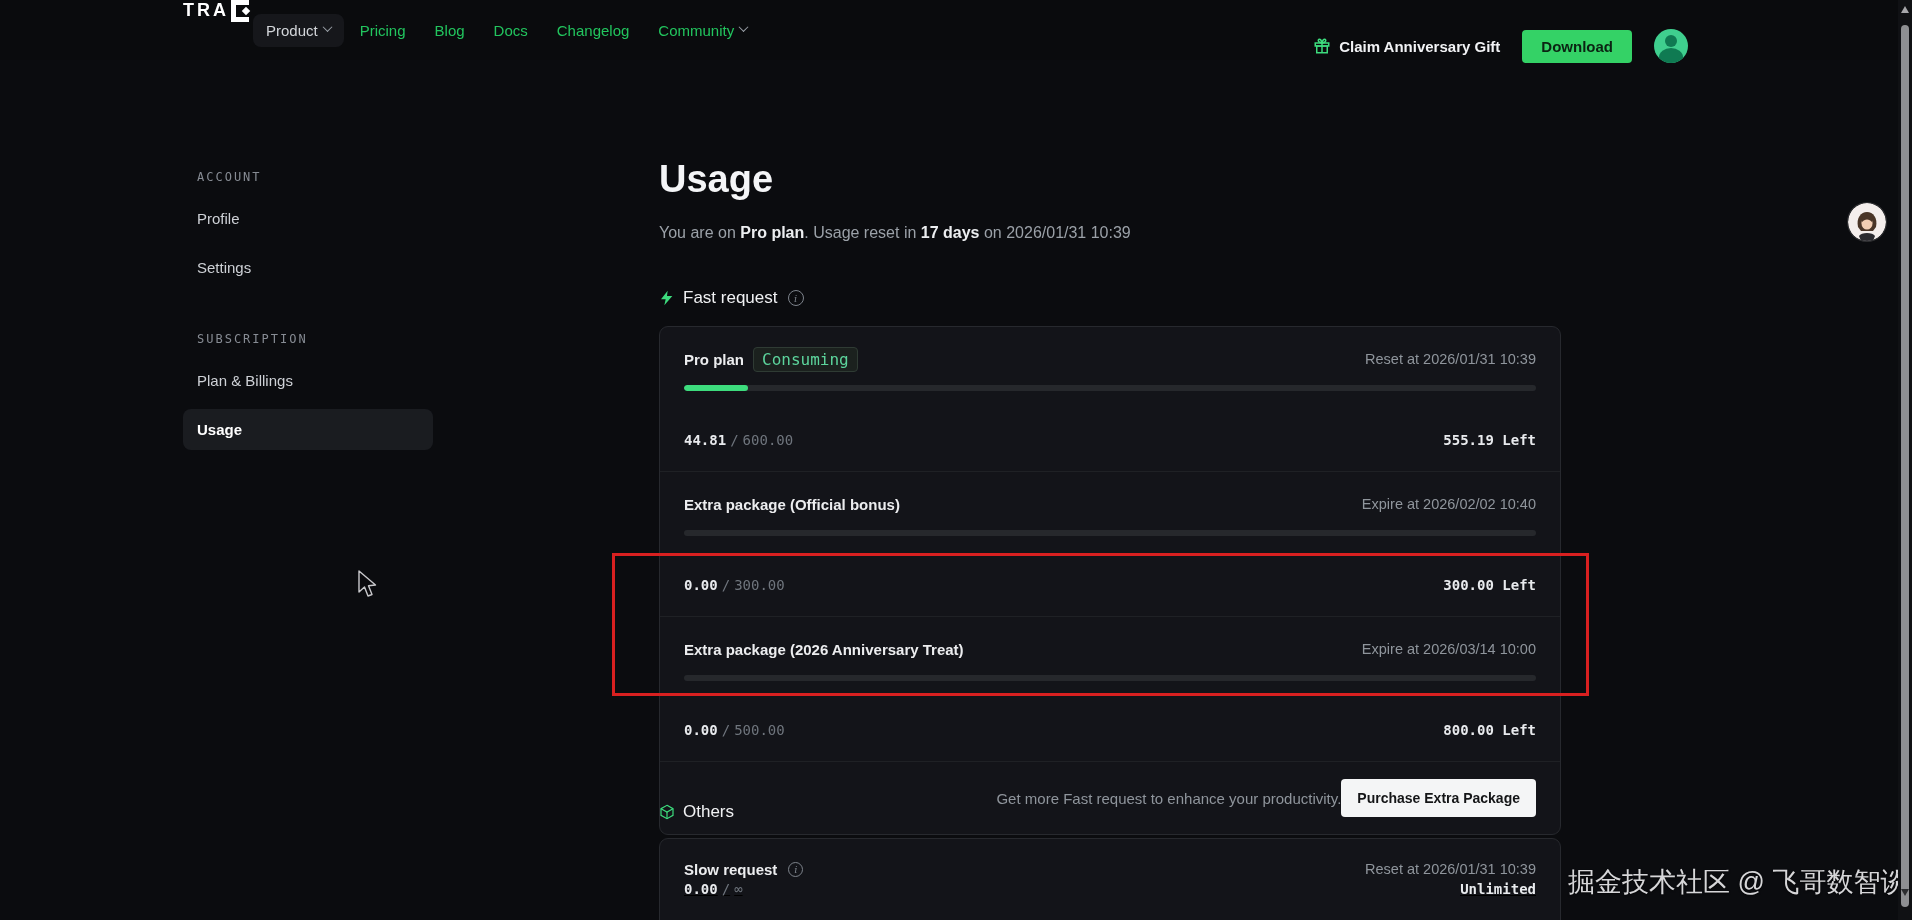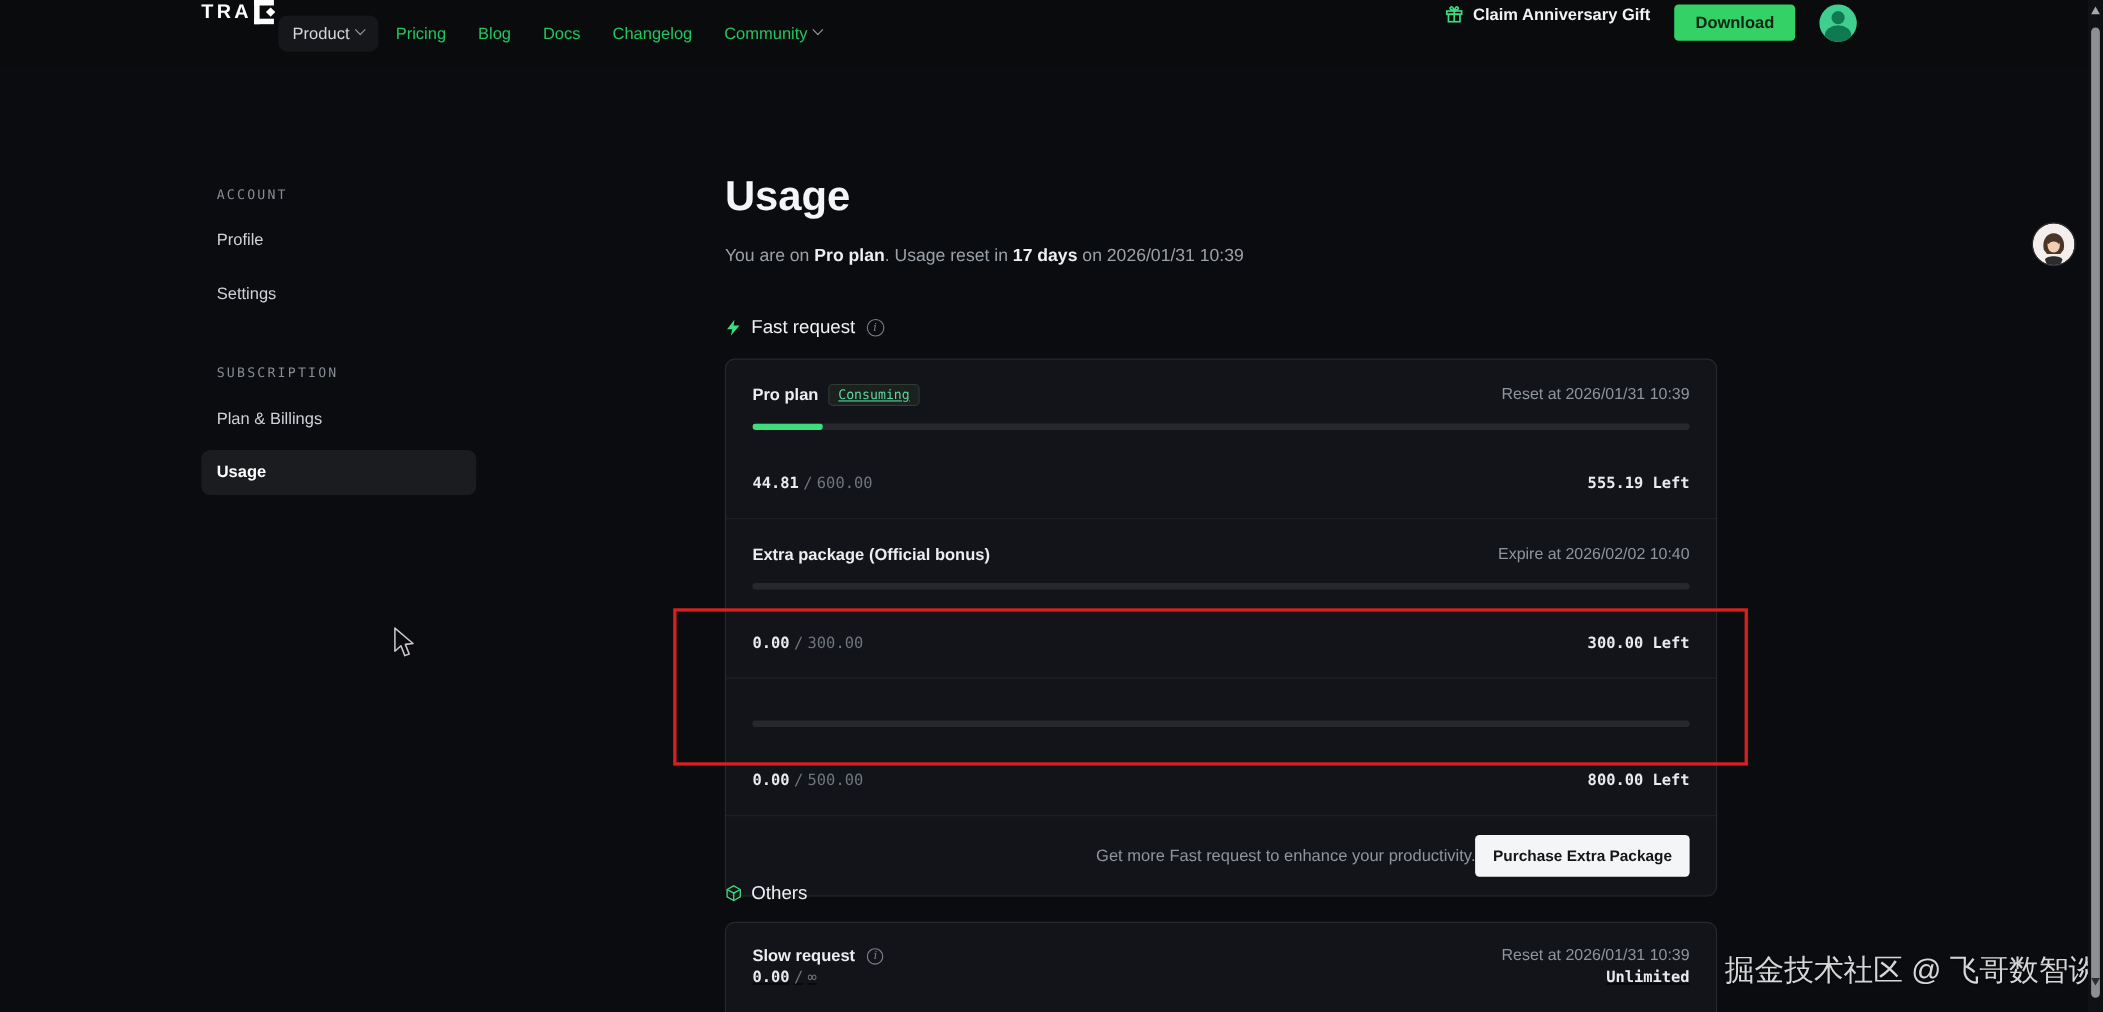--- a/index.html
+++ b/index.html
@@ -16,21 +16,21 @@
   .logo-e .bar-t { position:absolute; left:0; top:0; width:18px; height:5px; background:#fff; }
   .logo-e .bar-b { position:absolute; left:0; bottom:0; width:18px; height:5px; background:#fff; }
   .logo-e .bar-l { position:absolute; left:0; top:0; width:5px; height:22px; background:#fff; }
   .logo-e .diamond { position:absolute; right:0px; top:8px; width:6px; height:6px; background:#fff; transform:rotate(45deg); }
   .nav-items { position:absolute; left:253px; top:0; height:60px; display:flex; align-items:center; }
   .nav-item { display:flex; align-items:center; gap:6px; padding:8px 13px; margin-right:3px;
     color:#22c55e; font-size:15px; border-radius:8px; cursor:pointer; }
   .nav-item.pill { background:#16171b; color:#d3d6da; }
   .chev { display:inline-block; width:7px; height:7px; border-right:1.6px solid #9aa0a7;
     border-bottom:1.6px solid #9aa0a7; transform:rotate(45deg) translate(-1px,-1px); margin-top:-3px; }
-  .nav-right { position:absolute; right:224px; top:4px; height:60px; display:flex; align-items:flex-start; gap:22px; }
+  .nav-right { position:absolute; right:224px; top:16px; height:60px; display:flex; align-items:center; gap:22px; }
   .claim-gift { display:flex; align-items:center; gap:8px; color:#f2f3f5; font-weight:700; font-size:15px; cursor:pointer; }
   .btn-download { background:#34d266; color:#0b2413; font-weight:600; font-size:15px;
     padding:8px 19px; border-radius:4px; border:none; cursor:pointer; }
   .nav-avatar { width:34px; height:34px; border-radius:50%; background:#3fcf8e; position:relative; overflow:hidden; cursor:pointer; }
   .nav-avatar .head { position:absolute; left:11px; top:6px; width:12px; height:12px; border-radius:50%; background:#0f7a52; }
   .nav-avatar .body { position:absolute; left:5px; top:19px; width:24px; height:18px; border-radius:50% 50% 0 0; background:#0f7a52; }
 
   
   .scrollbar { position:absolute; right:0; top:0; width:14px; height:920px; background:#101114; z-index:60; }
   .scroll-up { position:absolute; top:6px; left:3px; width:0; height:0;
@@ -59,22 +59,22 @@
   .section-head svg { display:block; }
   .info-dot { display:inline-flex; align-items:center; justify-content:center; width:16px; height:16px;
     border:1.2px solid #7d838b; border-radius:50%; color:#7d838b; font-size:10px;
     font-family:"DejaVu Serif", serif; font-style:italic; cursor:pointer; margin-left:2px; }
 
   .card { position:absolute; left:0; width:902px; background:#131419; border:1px solid #27292e; border-radius:9px; }
   .usage-row { padding:22px 24px; border-bottom:1px solid #1f2125; }
   .row-top { display:flex; align-items:center; justify-content:space-between; height:20px; }
   .row-name-wrap { display:flex; align-items:center; gap:9px; }
   .row-name { color:#ecedef; font-size:15px; font-weight:600; }
-  .badge { font-family:"DejaVu Sans Mono", monospace; font-size:12px; color:#5cd49c;
-    background:#1b211e; border:1px solid #2f3b34; border-radius:4px; padding:2px 8px;text-decoration:underline; }
+  .badge { font-family:"DejaVu Sans Mono", monospace; font-size:16px; color:#5cd49c;
+    background:#1b211e; border:1px solid #2f3b34; border-radius:4px; padding:2px 8px; }
   .row-status { color:#8f959c; font-size:14.5px; }
   .progress { margin:16px 0; height:6px; border-radius:3px; background:#26282c; overflow:hidden; }
   .progress-fill { height:6px; border-radius:3px; background:#3ddc7d; width:0; }
   .row-bottom { display:flex; justify-content:space-between; font-family:"DejaVu Sans Mono", monospace;
     font-size:14px; height:17px;margin-top:41px; }
   .frac .used { color:#e8eaed; font-weight:700; }
   .frac .sep { color:#6f757d; margin:0 4px; }
   .frac .total { color:#6f757d; }
   .remaining { color:#e8eaed; font-weight:700; }
 
@@ -208,20 +208,24 @@
         <div class="progress">
           <div class="progress-fill" style="width: 0%;"></div>
         </div>
         <div class="row-bottom">
           <span class="frac"><span class="used">0.00</span><span class="sep">/</span><span class="total">300.00</span></span>
           <span class="remaining">300.00 Left</span>
         </div>
       </div>
 
       <div class="usage-row">
+        <div class="row-top">
+          <span class="row-name">Extra package (2026 Anniversary Treat)</span>
+          <span class="row-status">Expire at 2026/03/14 10:00</span>
+        </div>
         <div class="progress">
           <div class="progress-fill" style="width: 0%;"></div>
         </div>
         <div class="row-bottom">
           <span class="frac"><span class="used">0.00</span><span class="sep">/</span><span class="total">500.00</span></span>
           <span class="remaining">800.00 Left</span>
         </div>
       </div>
 
       <div class="card-footer">

